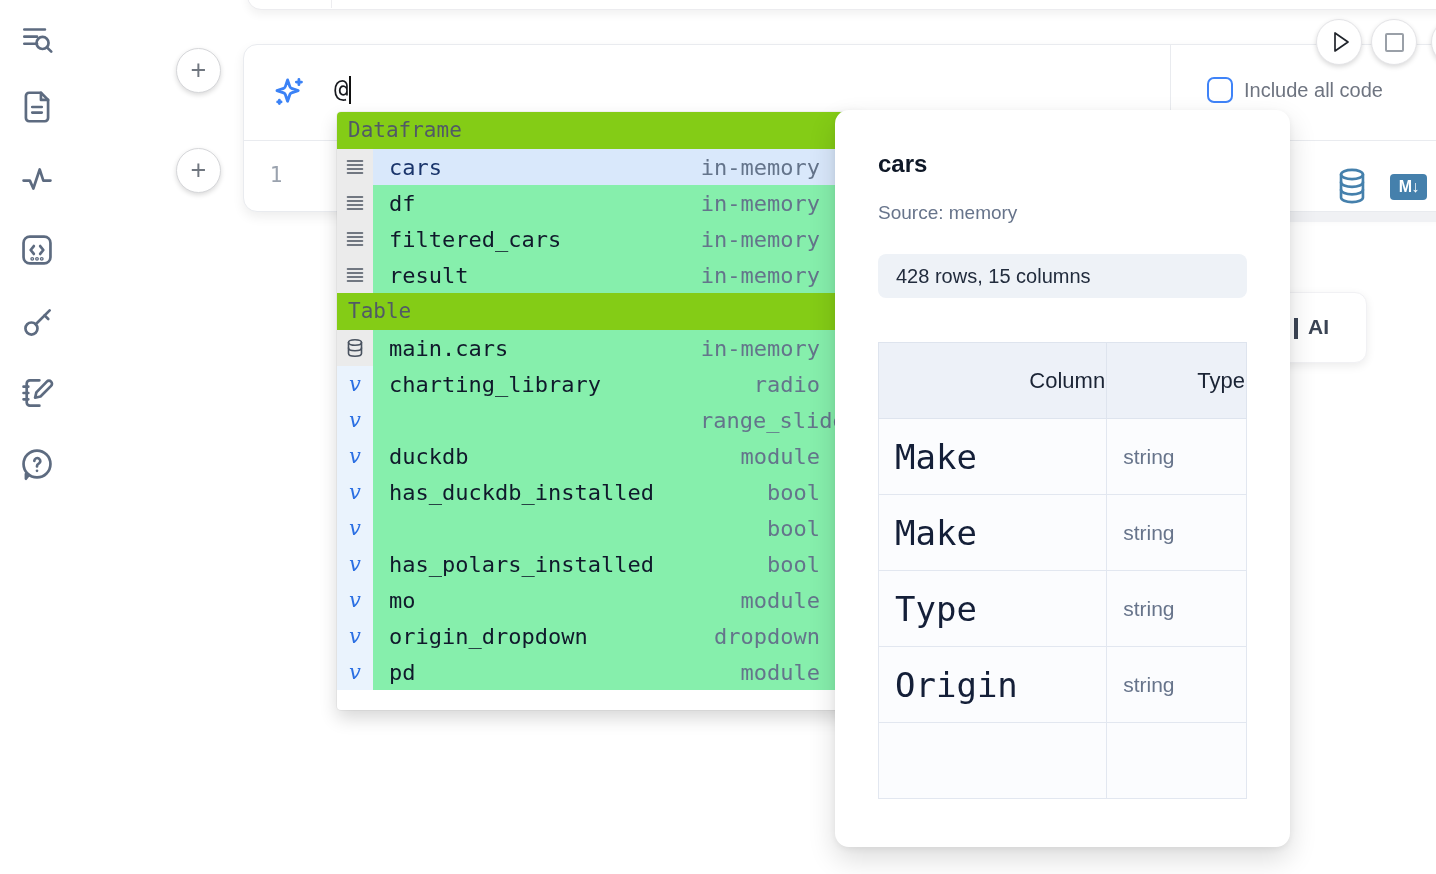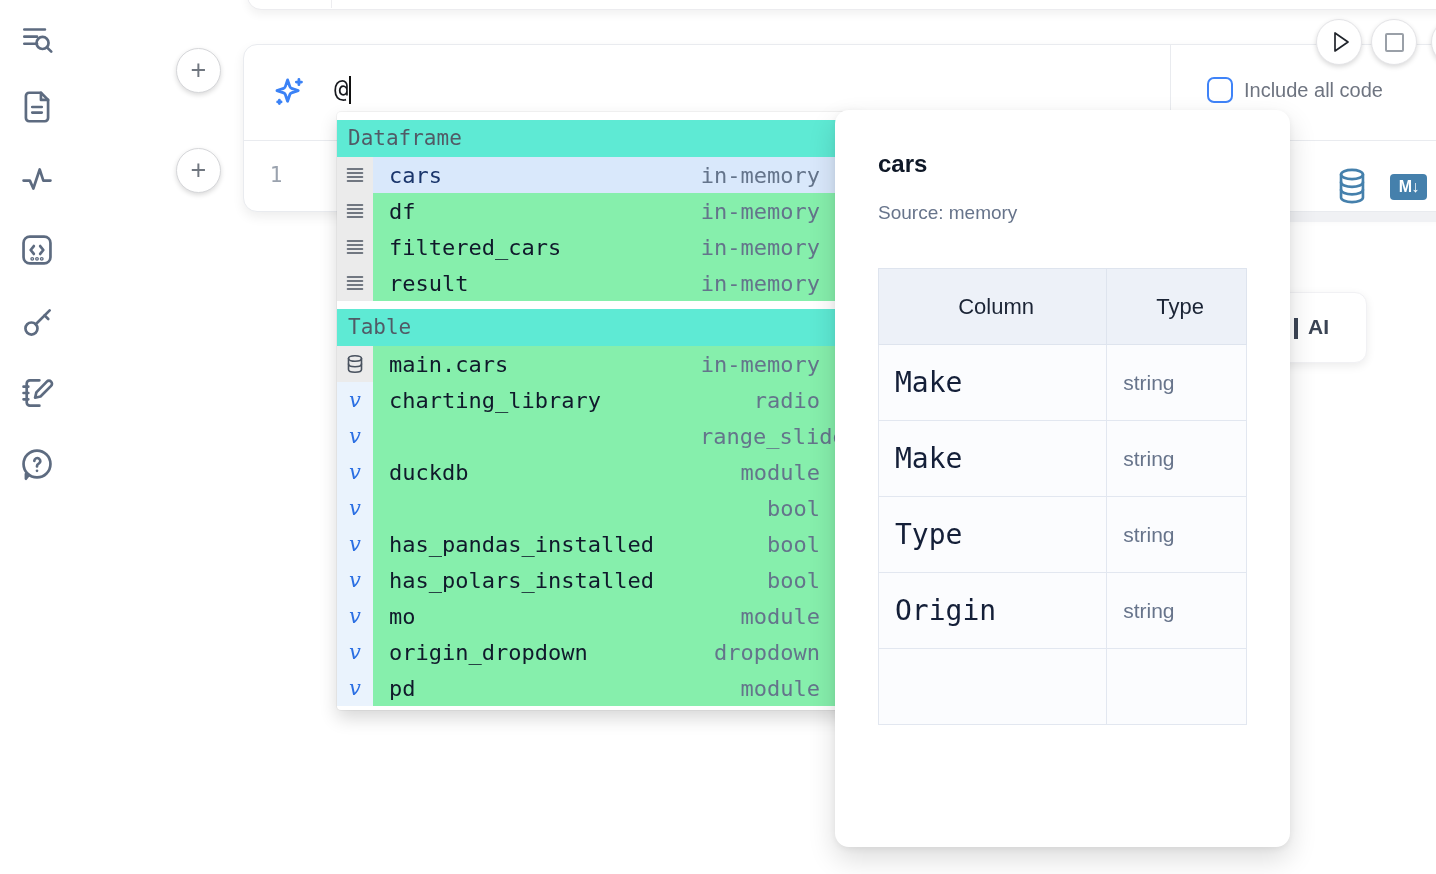--- a/index.html
+++ b/index.html
@@ -55,22 +55,22 @@
   
   .ai-card{left:1180px;top:292px;width:187px;height:71px;background:#fff;border:1px solid #f1f1f4;
            border-radius:12px;box-shadow:0 3px 10px rgba(0,0,0,.08);z-index:2;box-sizing:border-box;}
   .ai-card .partial-letter{position:absolute;left:113px;top:25px;width:4px;height:21px;background:#3b4454;}
   .ai-card .ai-label{position:absolute;left:127px;top:22px;font-size:21px;font-weight:bold;color:#3b4454;}
 
   
   .dropdown{left:337px;top:112px;width:523px;height:598px;background:#fff;border-radius:4px;
             box-shadow:0 8px 18px rgba(0,0,0,.16),0 0 0 1px rgba(0,0,0,.04);
             overflow:hidden;z-index:5;}
-  .ac-header{height:37px;line-height:37px;background:#5eead4;color:#515a66;
-             font-family:"DejaVu Sans Mono",monospace;font-size:21px;padding-left:11px;margin-top:8px;}
+  .ac-header{height:37px;line-height:37px;background:#84cc16;color:#515a66;
+             font-family:"DejaVu Sans Mono",monospace;font-size:21px;padding-left:11px;}
   .ac-row{height:36px;display:flex;align-items:stretch;background:#86efac;}
   .ac-row.selected{background:#d9e8fb;}
   .ac-strip{width:36px;flex:none;display:flex;align-items:center;justify-content:center;}
   .ac-strip.dataframe,.ac-strip.table{background:#ebebeb;}
   .ac-strip.variable{background:#eaf3fd;}
   .ac-strip svg{width:20px;height:20px;stroke:#49525f;fill:none;stroke-width:1.6;stroke-linecap:round;}
   .v-glyph{font-family:"DejaVu Serif",serif;font-style:italic;font-size:21px;color:#2b6fe3;}
   .ac-body{flex:1;display:flex;align-items:center;padding-left:16px;padding-right:40px;min-width:0;}
   .ac-name{font-family:"DejaVu Sans Mono",monospace;font-size:22px;color:#10192b;
            white-space:nowrap;flex:none;}
@@ -81,26 +81,26 @@
   
   .popup{left:835px;top:110px;width:455px;height:737px;background:#fff;border-radius:14px;
          box-shadow:0 12px 28px rgba(0,0,0,.14),0 2px 6px rgba(0,0,0,.06);
          z-index:6;box-sizing:border-box;padding:40px 43px 0 43px;}
   .popup-title{font-size:24px;font-weight:bold;color:#0e1726;}
   .popup-source{margin-top:24px;font-size:19px;color:#67748b;}
   .popup-pill{margin-top:30px;height:44px;background:#eef2f7;border-radius:8px;
               display:flex;align-items:center;padding-left:18px;font-size:20px;color:#222c3d;}
   .tbl-wrap{margin-top:44px;height:462px;overflow:hidden;}
   table.preview{width:100%;border-collapse:collapse;}
-  table.preview th{height:73px;background:#edf1f8;border:1px solid #dee4ee;text-align:center;
+  table.preview th{height:73px;background:#edf1f8;border:1px solid #dee4ee;text-align:right;
                    padding-left:8px;font-weight:400;font-size:22px;color:#1b2435;}
   table.preview td{height:73px;background:#fbfcfe;border:1px solid #e2e7f0;padding-left:16px;}
   table.preview .c0{width:62%;}
   table.preview .c1{width:38%;}
-  .col-name{font-family:"DejaVu Sans Mono",monospace;font-size:28px;color:#141f38;}
+  .col-name{font-family:"DejaVu Sans Mono",monospace;font-size:34px;color:#141f38;}
   .col-type{font-size:21px;color:#67748b;}
 
   
   .circle-btn{width:46px;height:46px;border-radius:50%;background:#fff;border:1px solid #e4e4e7;
               box-shadow:0 2px 5px rgba(0,0,0,.15);display:flex;align-items:center;
               justify-content:center;z-index:3;box-sizing:border-box;}
   .stop-square{width:15px;height:15px;border:2px solid #9aa0a8;border-radius:2px;}
 </style>
 </head>
 <body>
@@ -296,29 +296,29 @@
           <div class="ac-body">
             <span class="ac-name">duckdb</span>
             <span class="ac-type">module</span>
           </div>
         </div>
         <div class="ac-row">
           <div class="ac-strip variable">
             <span class="v-glyph">v</span>
           </div>
           <div class="ac-body">
+            <span class="ac-name">has_duckdb_installed</span>
             <span class="ac-type">bool</span>
           </div>
         </div>
         <div class="ac-row">
           <div class="ac-strip variable">
             <span class="v-glyph">v</span>
           </div>
           <div class="ac-body">
-            <span class="ac-name">has_pandas_installed</span>
             <span class="ac-type">bool</span>
           </div>
         </div>
         <div class="ac-row">
           <div class="ac-strip variable">
             <span class="v-glyph">v</span>
           </div>
           <div class="ac-body">
             <span class="ac-name">has_polars_installed</span>
             <span class="ac-type">bool</span>
@@ -350,20 +350,21 @@
             <span class="ac-name">pd</span>
             <span class="ac-type">module</span>
           </div>
         </div>
       </div>
   </div>
 
   <div class="abs popup">
     <div class="popup-title">cars</div>
     <div class="popup-source">Source: memory</div>
+    <div class="popup-pill">428 rows, 15 columns</div>
     <div class="tbl-wrap">
       <table class="preview">
         <thead>
           <tr>
             <th class="c0">Column</th>
             <th class="c1">Type</th>
           </tr>
         </thead>
         <tbody id="preview-body">
             <tr>

